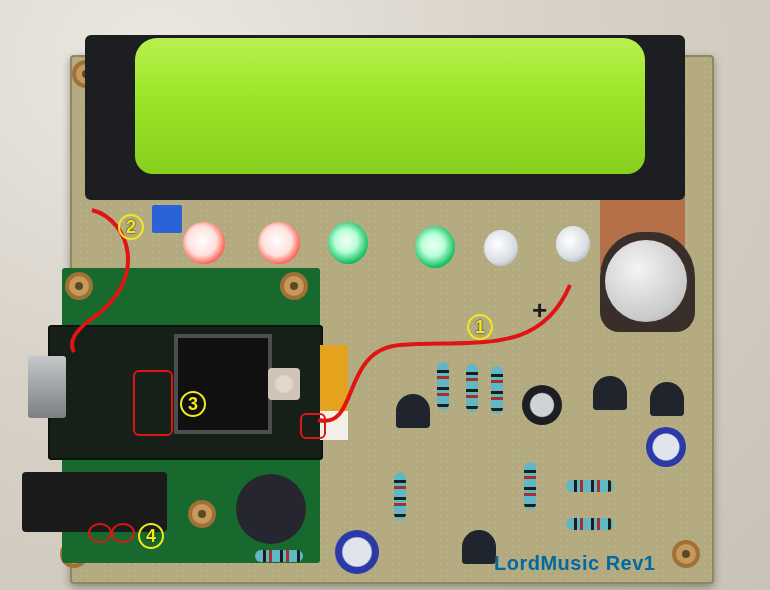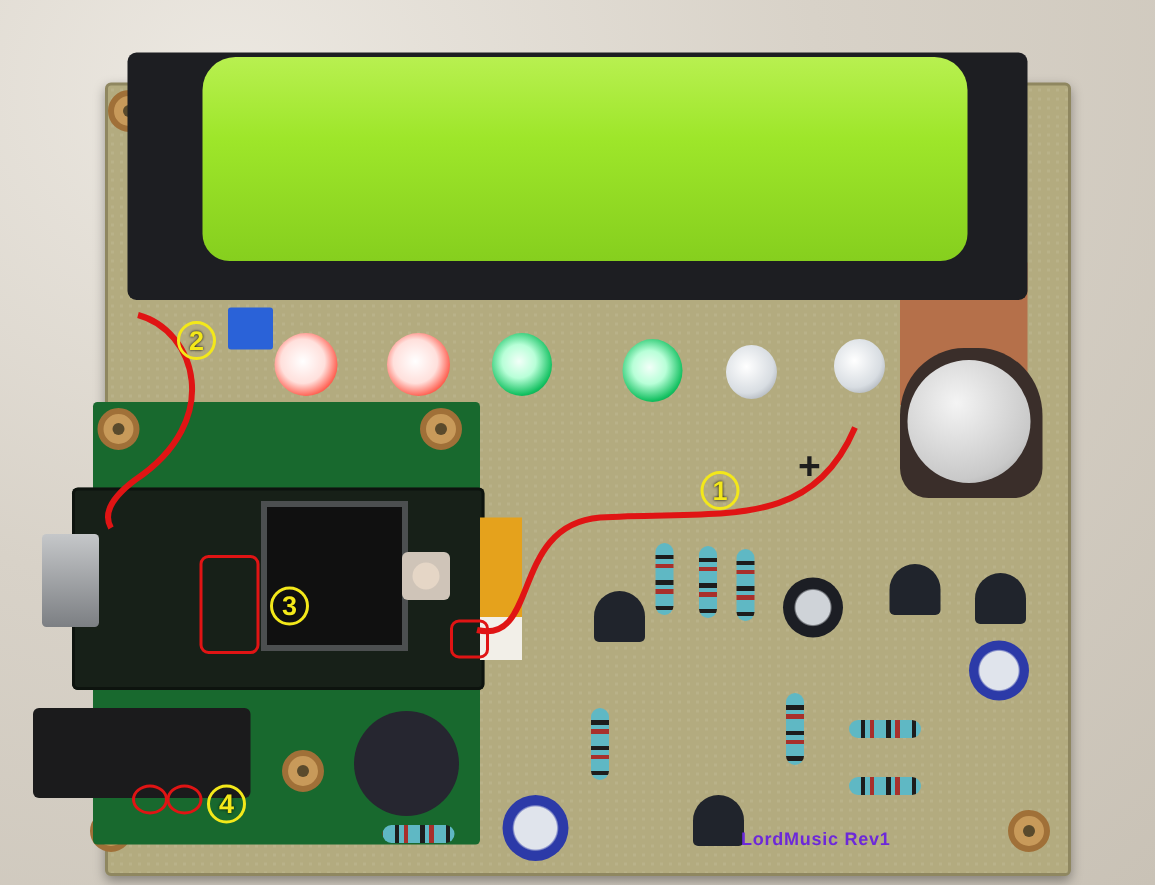--- a/index.html
+++ b/index.html
@@ -40,21 +40,21 @@
   .button-sq::after{content:"";position:absolute;left:7px;top:7px;width:18px;height:18px;border-radius:50%;background:#e5d6c6;}
   .kapton{position:absolute;left:320px;top:345px;width:28px;height:95px;background:linear-gradient(#e5a21c,#e5a21c 70%,#f2efe8 70%);}
   .jack{position:absolute;left:22px;top:472px;width:145px;height:60px;background:#1b1b1c;border-radius:4px;}
   .pot{position:absolute;left:236px;top:474px;width:70px;height:70px;border-radius:50%;background:#262630;}
   .ecap{position:absolute;border-radius:50%;}
   .resistor{position:absolute;width:12px;height:48px;border-radius:6px;
             background:repeating-linear-gradient(#5fb8c4 0 8px,#1d1d1d 8px 11px,#5fb8c4 11px 14px,#a8302c 14px 17px);}
   .resistor.h{width:48px;height:12px;
             background:repeating-linear-gradient(90deg,#5fb8c4 0 8px,#1d1d1d 8px 11px,#5fb8c4 11px 14px,#a8302c 14px 17px);}
   .transistor{position:absolute;width:34px;height:34px;background:#20242c;border-radius:50% 50% 10% 10%;}
-  .silk{position:absolute;left:494px;top:552px;color:#6d28d9;font-size:12px;font-weight:bold;letter-spacing:.5px;}
+  .silk{position:absolute;left:494px;top:552px;color:#0369a1;font-size:20px;font-weight:bold;letter-spacing:.5px;}
   .plus{position:absolute;left:532px;top:295px;font-size:26px;font-weight:bold;color:#1d1d1d;}
   .callout{position:absolute;width:26px;height:26px;border-radius:50%;
            border:2px solid #f3e81a;color:#f3e81a;font-weight:bold;font-size:18px;
            display:flex;align-items:center;justify-content:center;box-sizing:border-box;
            text-shadow:0 0 2px #000;}
   .highlight{position:absolute;border:2px solid #e01414;border-radius:6px;}
   .highlight.round{border-radius:50%;}
   svg.wires{position:absolute;left:0;top:0;}
 </style>
 </head>

